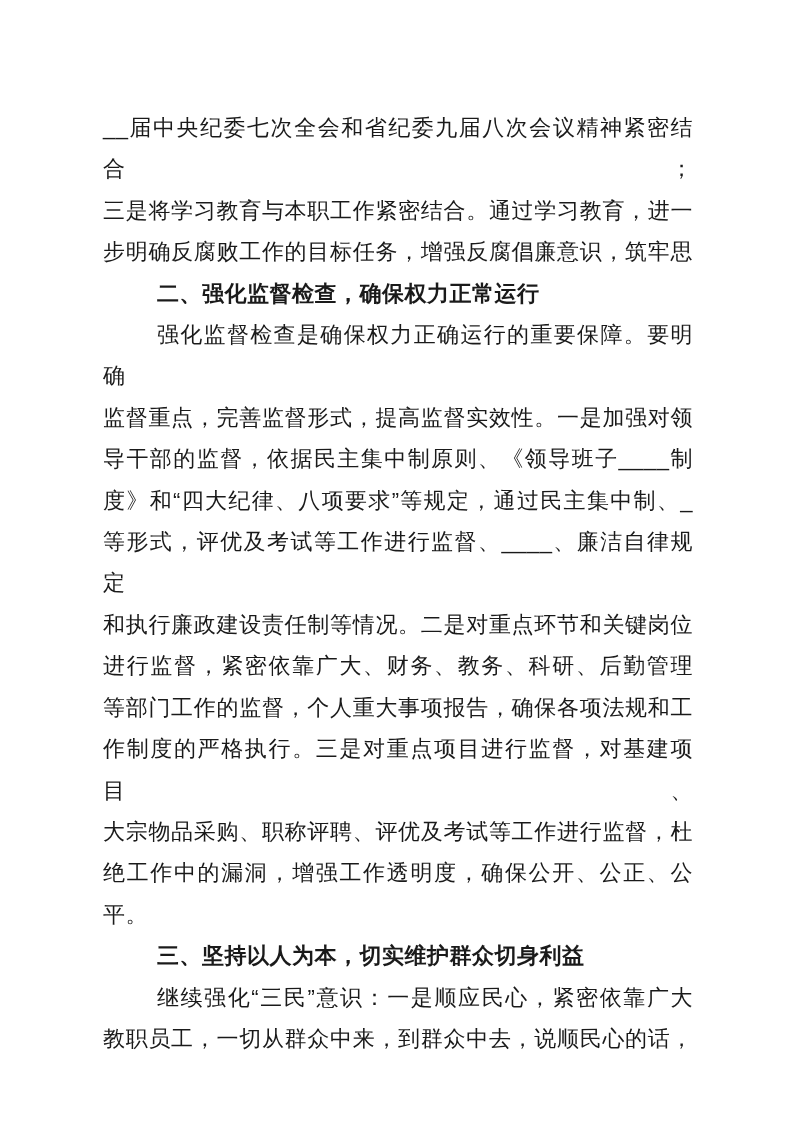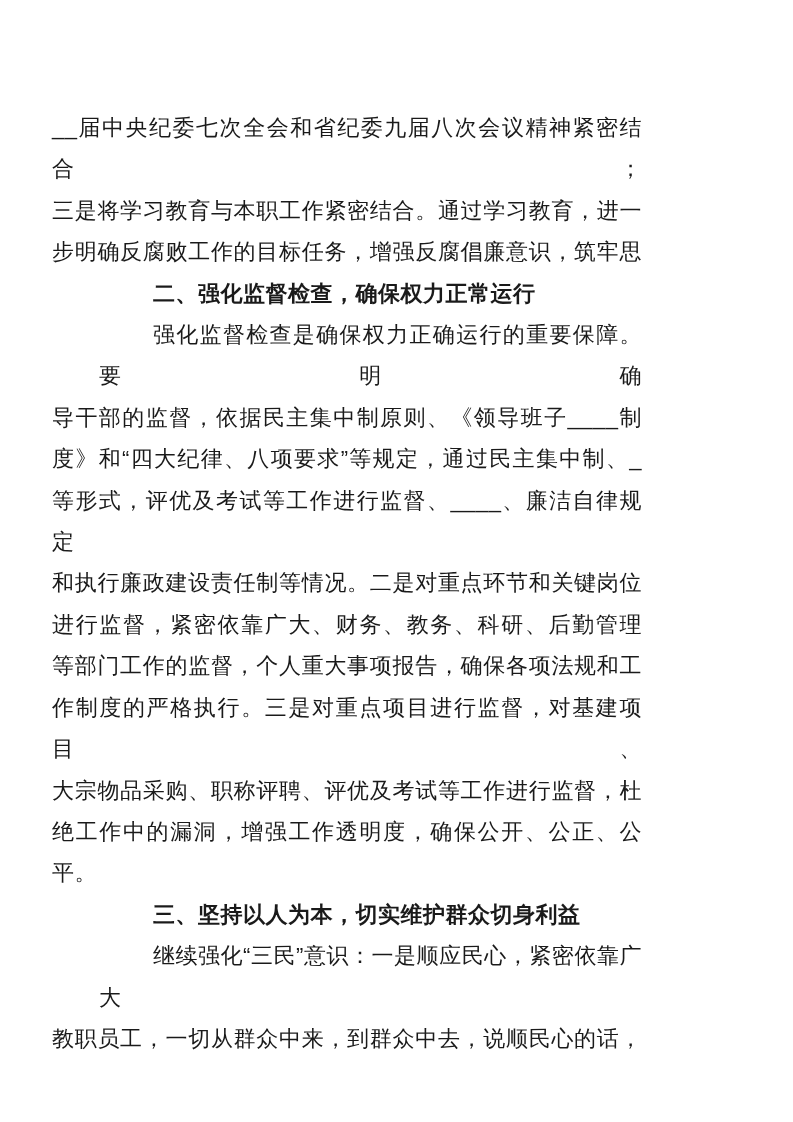--- a/index.html
+++ b/index.html
@@ -6,21 +6,21 @@
     margin: 0;
     padding: 0;
     background: #ffffff;
   }
   .page {
     position: relative;
     width: 793px;
     height: 1122px;
     background: #ffffff;
     box-sizing: border-box;
-    padding: 107px 103px 0 52px;
+    padding: 107px 103px 0 103px;
     overflow: hidden;
     font-family: "Liberation Sans", "DejaVu Sans", sans-serif;
   }
   .doc-body {
     width: 590px;
   }
   .doc-block {
     margin: 0;
     padding: 0;
   }
@@ -32,41 +32,41 @@
     text-align: justify;
     text-align-last: justify;
     font-weight: 400;
   }
   .doc-block.heading .doc-line {
     font-weight: 700;
     text-align-last: left;
   }
   .doc-line.indented {
     text-indent: 2.45em;
-    margin-left: 47px;
   }
   .doc-line.last-line {
     text-align-last: left;
   }
 </style>
 </head>
 <body>
 
 <div class="page">
   <div class="doc-body">
       <div class="doc-block paragraph">
         <div class="doc-line">__届中央纪委七次全会和省纪委九届八次会议精神紧密结合；</div>
         <div class="doc-line">三是将学习教育与本职工作紧密结合。通过学习教育，进一</div>
         <div class="doc-line">步明确反腐败工作的目标任务，增强反腐倡廉意识，筑牢思</div>
       </div>
       <div class="doc-block heading">
         <div class="doc-line indented last-line">二、强化监督检查，确保权力正常运行</div>
       </div>
       <div class="doc-block paragraph">
         <div class="doc-line indented">强化监督检查是确保权力正确运行的重要保障。要明确</div>
+        <div class="doc-line">监督重点，完善监督形式，提高监督实效性。一是加强对领</div>
         <div class="doc-line">导干部的监督，依据民主集中制原则、《领导班子____制</div>
         <div class="doc-line">度》和“四大纪律、八项要求”等规定，通过民主集中制、_</div>
         <div class="doc-line">等形式，评优及考试等工作进行监督、____、廉洁自律规定</div>
         <div class="doc-line">和执行廉政建设责任制等情况。二是对重点环节和关键岗位</div>
         <div class="doc-line">进行监督，紧密依靠广大、财务、教务、科研、后勤管理</div>
         <div class="doc-line">等部门工作的监督，个人重大事项报告，确保各项法规和工</div>
         <div class="doc-line">作制度的严格执行。三是对重点项目进行监督，对基建项目、</div>
         <div class="doc-line">大宗物品采购、职称评聘、评优及考试等工作进行监督，杜</div>
         <div class="doc-line last-line">绝工作中的漏洞，增强工作透明度，确保公开、公正、公平。</div>
       </div>

